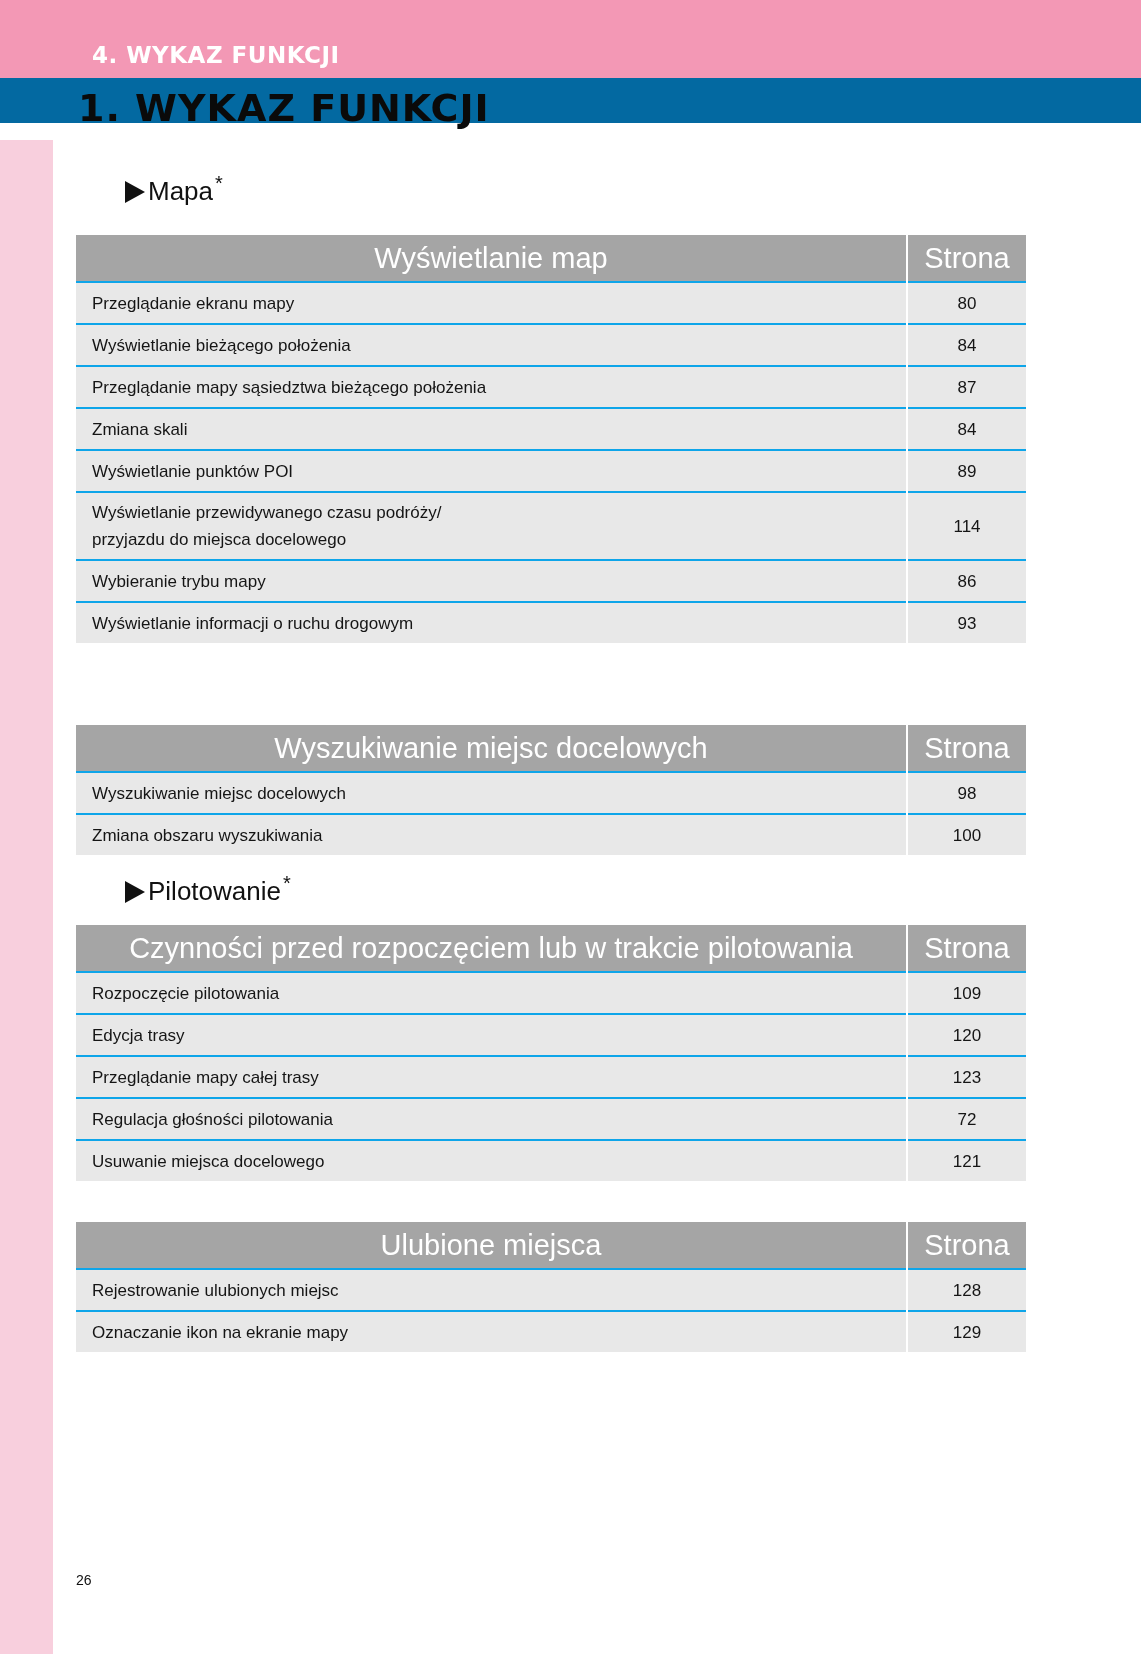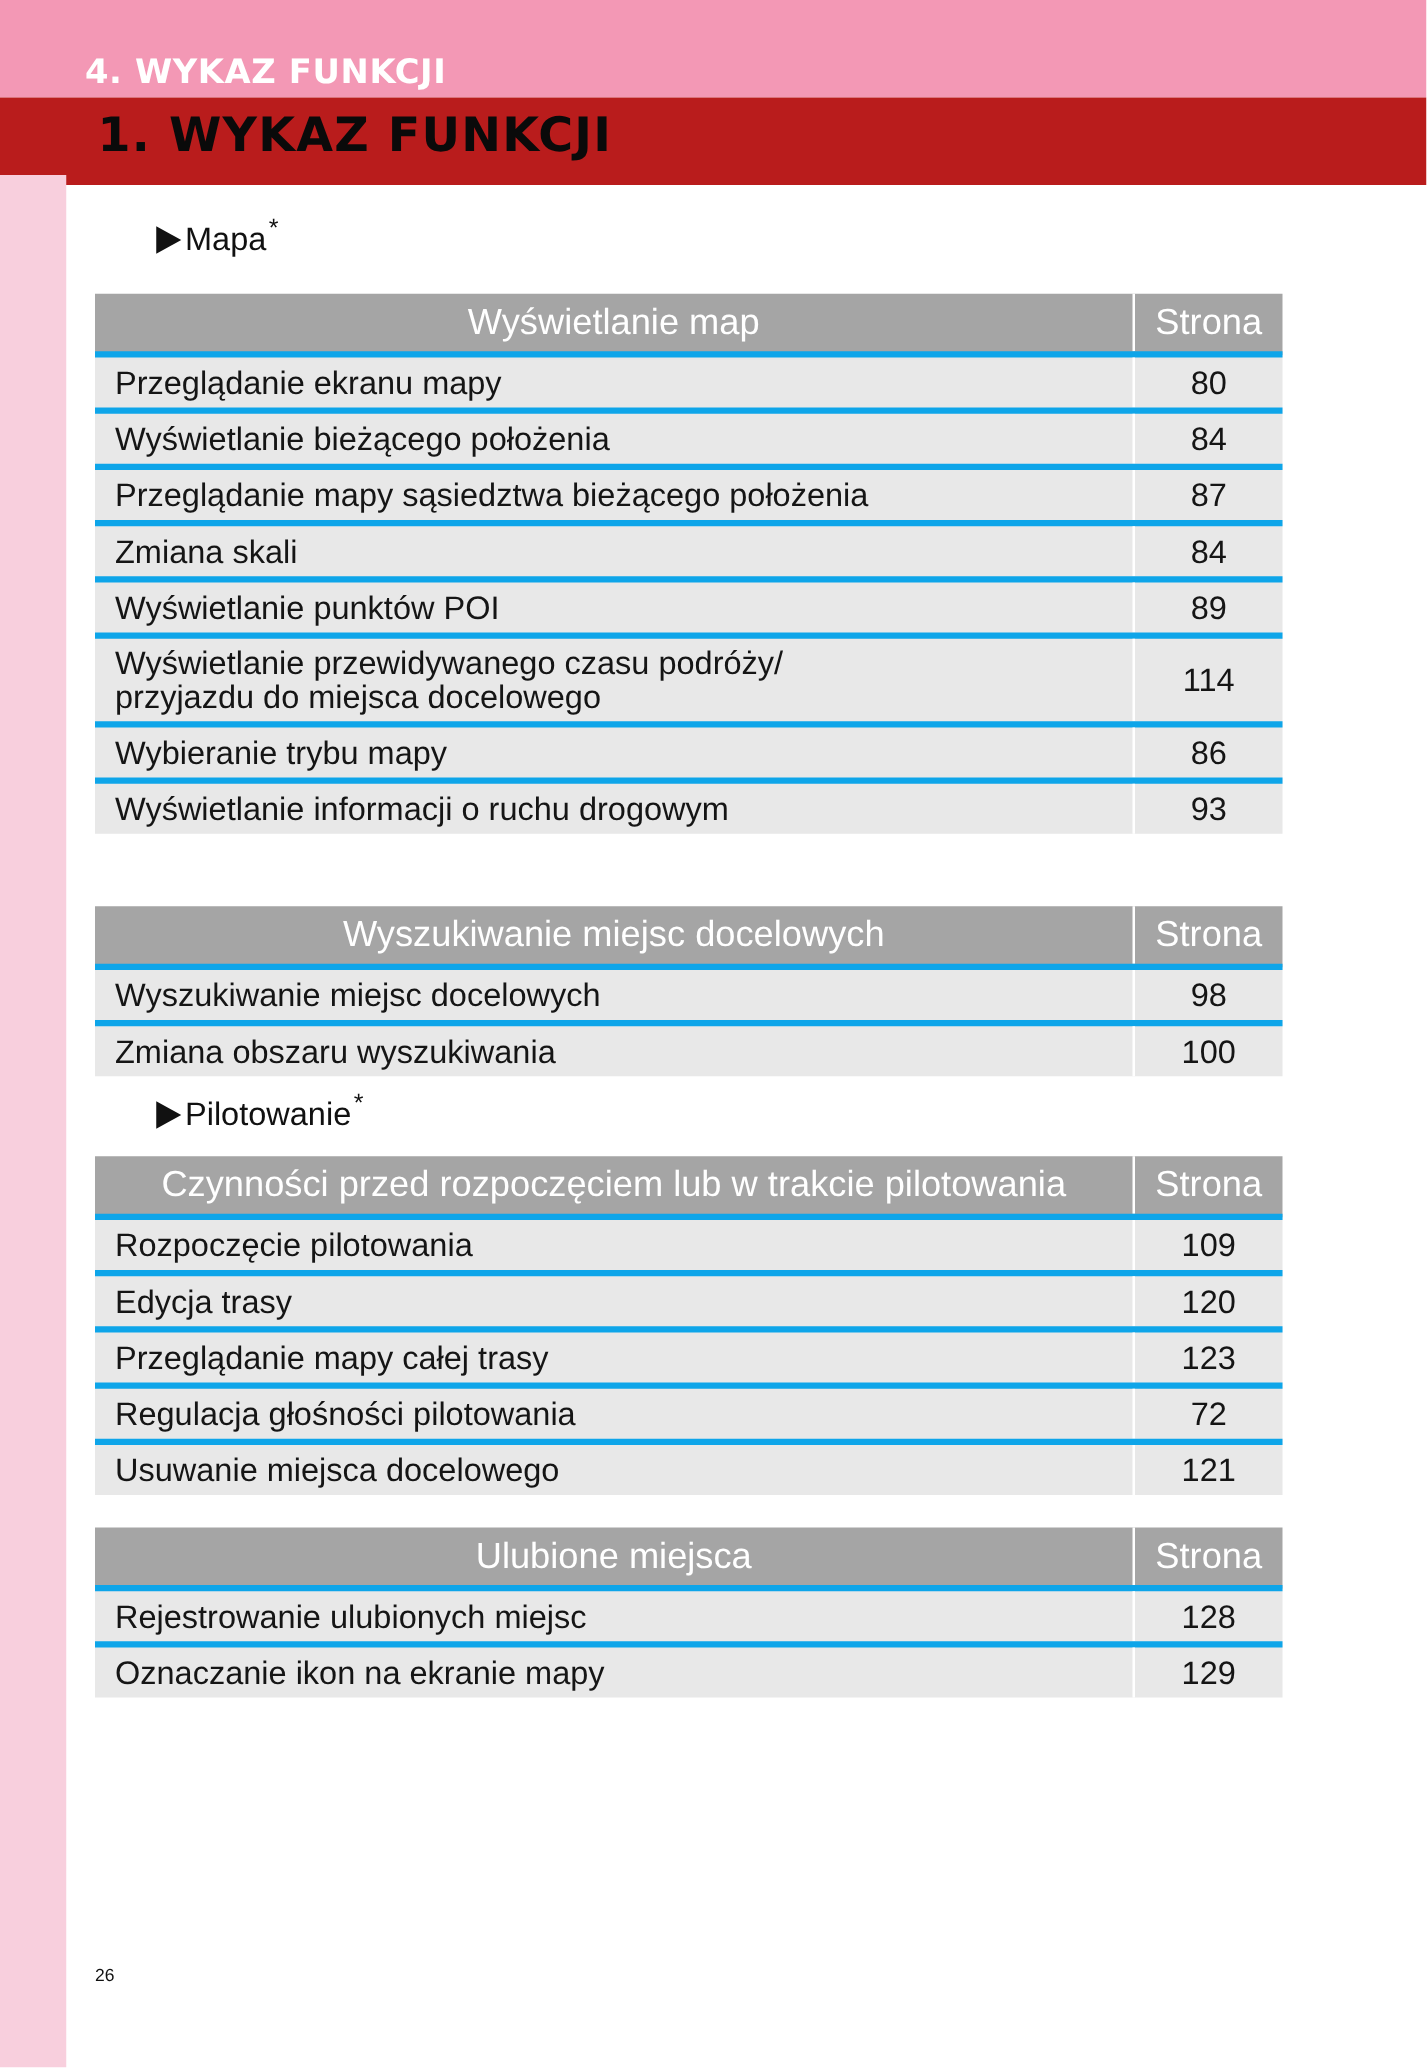--- a/index.html
+++ b/index.html
@@ -7,27 +7,27 @@
     width: 1142px; height: 1654px; position: relative; overflow: hidden;
     background: #ffffff;
     font-family: "Liberation Sans", "DejaVu Sans", sans-serif;
     color: #111;
   }
   .top-bar {
     position: absolute; left: 0; top: 0; width: 1141px; height: 78px;
     background: #f398b5;
   }
   .top-bar .chapter {
-    position: absolute; left: 68px; top: 42px;
+    position: absolute; left: 92px; top: 42px;
     font-family: "DejaVu Sans", sans-serif; font-weight: bold;
-    font-size: 27px; color: #ffffff; letter-spacing: 0.5px;
+    font-size: 23px; color: #ffffff; letter-spacing: 0.5px;
   }
   .title-band {
-    position: absolute; left: 0; top: 78px; width: 1141px; height: 70px;
-    background: #b91c1c;
+    position: absolute; left: 0; top: 78px; width: 1141px; height: 45px;
+    background: #0369a1;
   }
   .title-band .section-title {
     position: absolute; left: 78px; top: 8px;
     font-family: "DejaVu Sans", sans-serif; font-weight: bold;
     font-size: 38px; color: #0a0a0a; letter-spacing: 1px;
   }
   .left-strip {
     position: absolute; left: 0; top: 140px; width: 53px; height: 1514px;
     background: #f8cfdd;
   }
@@ -47,22 +47,22 @@
   }
   table.ft col.c1 { width: 831px; }
   table.ft col.c2 { width: 119px; }
   table.ft th {
     background: #a5a5a5; color: #ffffff; font-weight: normal;
     font-size: 29px; height: 46px; padding: 0; text-align: center;
     border-right: 2px solid #ffffff;
   }
   table.ft th:last-child { border-right: none; }
   table.ft td {
-    background: #e8e8e8; font-size: 26px; height: 40px; padding: 0;
-    border-top: 5px solid #0ea5e9; border-right: 2px solid #ffffff; color: #151515;
+    background: #e8e8e8; font-size: 17px; height: 40px; padding: 0;
+    border-top: 2px solid #0ea5e9; border-right: 2px solid #ffffff; color: #151515;
     line-height: 27px;
   }
   table.ft td:last-child { border-right: none; text-align: center; }
   table.ft td.fn { padding-left: 16px; }
   table.ft tr.tall td { height: 66px; }
   .page-num {
     position: absolute; left: 76px; top: 1572px; font-size: 14px; color: #111;
   }
 </style>
 </head>

